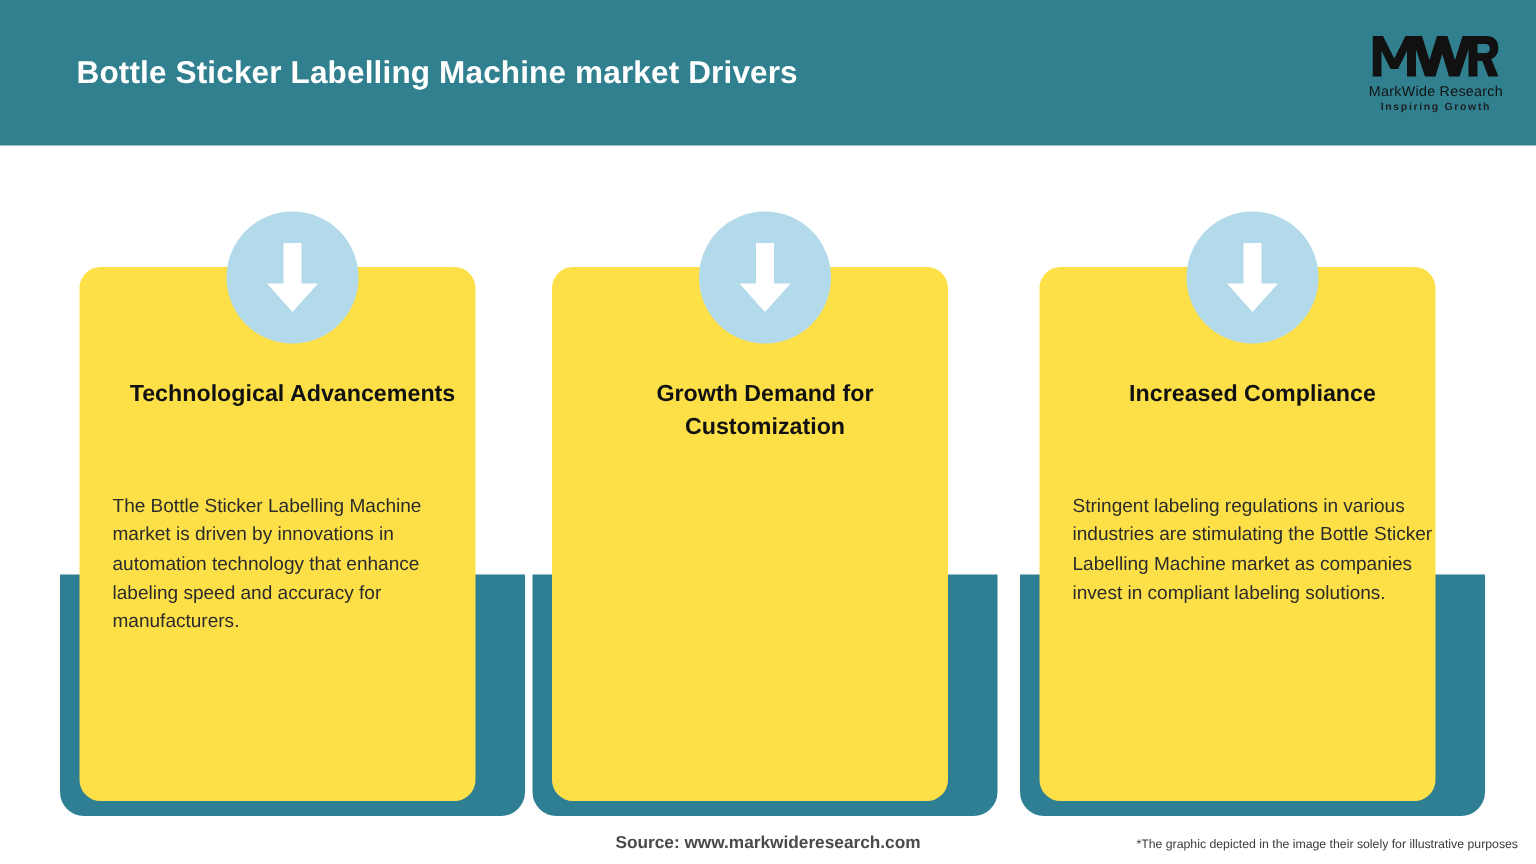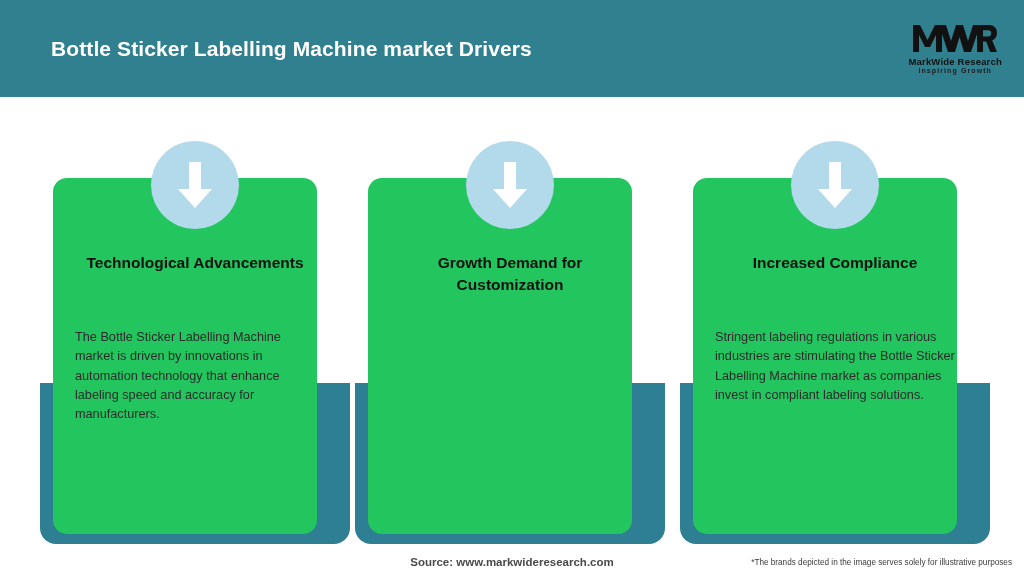--- a/index.html
+++ b/index.html
@@ -48,21 +48,21 @@
     align-items: center;
     justify-content: center;
     line-height: 1;
     user-select: none;
   }
   .logo-mark {
     display: block;
   }
   .logo-name {
     font-size: 9.5px;
-    font-weight: bold;
+    font-weight: normal;
     color: #111111;
     letter-spacing: 0.2px;
     margin-top: 1px;
     white-space: nowrap;
     font-family: "Liberation Sans", sans-serif;
   }
   .logo-tag {
     font-size: 7px;
     font-weight: bold;
     color: #1d1d1d;
@@ -102,21 +102,21 @@
     border-bottom-left-radius: 16px;
     border-bottom-right-radius: 16px;
   }
 
   .card {
     position: absolute;
     left: 13px;
     top: 81px;
     width: 264px;
     height: 356px;
-    background: #22c55e;
+    background: #fde047;
     border-radius: 14px;
     overflow: hidden;
   }
 
   .card-inner {
     position: absolute;
     left: 0; top: 0;
     width: 284px;
     height: 356px;
     padding: 0 22px;
@@ -254,13 +254,13 @@
       <svg width="40" height="50" viewBox="0 0 40 50" aria-hidden="true">
         <path d="M14 2 L26 2 L26 29 L37 29 L20 48 L3 29 L14 29 Z" fill="#ffffff"></path>
       </svg>
     </div>
   </div>
 
 </div>
 
 <div class="footer-source">Source: www.markwideresearch.com</div>
 
-<div class="footer-note">*The brands depicted in the image serves solely for illustrative purposes</div>
+<div class="footer-note">*The graphic depicted in the image their solely for illustrative purposes</div>
 
 </body></html>

